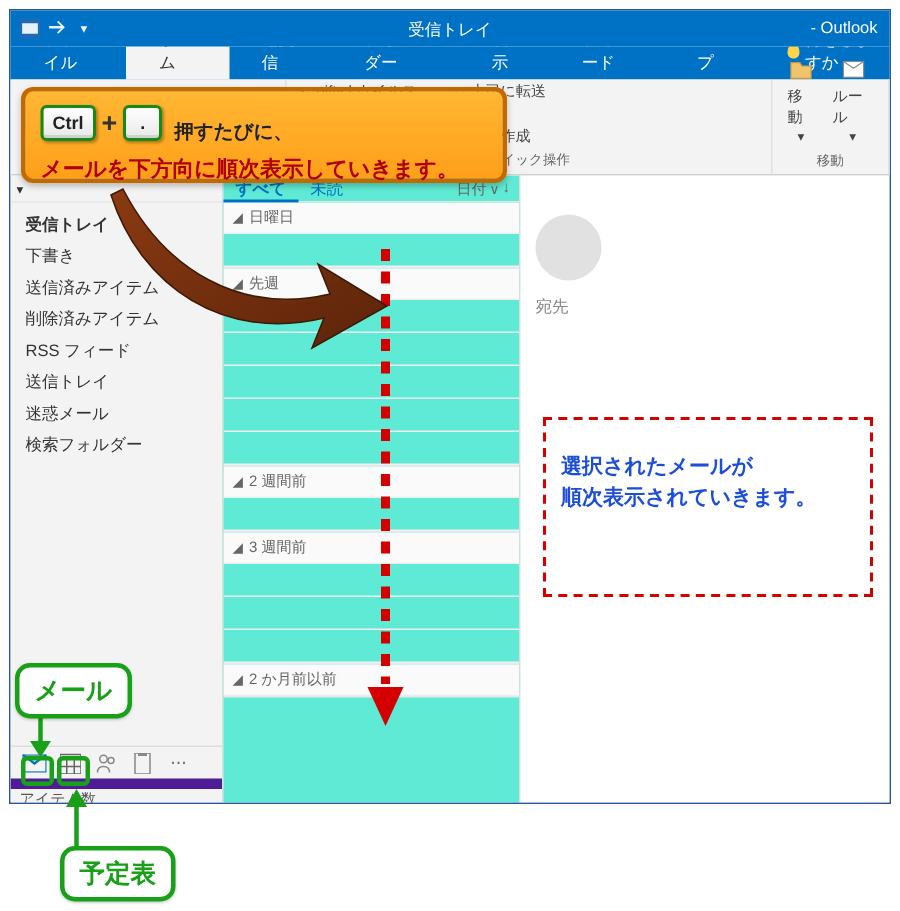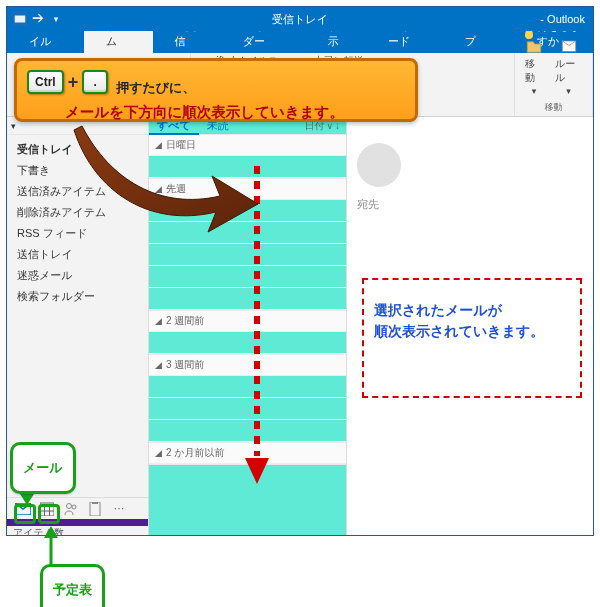--- a/index.html
+++ b/index.html
@@ -58,34 +58,34 @@
 .group { border-bottom: 1px solid #e8e8e8; }
 .group .gh { padding: 3px 6px; font-size: 10px; color: #666; background: #fafafa; display: flex; align-items: center; gap: 4px; border-bottom: 1px solid #eee; }
 .group .item-ph { height: 22px; border-bottom: 1px solid #f0f0f0; }
 
 
 .preview { flex: 1; background: #fff; position: relative; padding-top: 18px; }
 .preview .avatar { width: 44px; height: 44px; border-radius: 50%; background: #e1e1e1; position: absolute; left: 10px; top: 26px; }
 .preview .to-label { position: absolute; left: 10px; top: 80px; font-size: 11px; color: #888; }
 
 
-.callout-shortcut { position: absolute; left: 14px; top: 58px; width: 404px; height: 64px; background: #f5a623; background: linear-gradient(#ffb733, #ff9f1a); border: 3px solid #c26a00; border-radius: 8px; box-shadow: 0 2px 4px rgba(0,0,0,.25); padding: 6px 10px; z-index: 50; font-size: 15px; font-weight: bold; color: #8a0f0f; }
+.callout-shortcut { position: absolute; left: 14px; top: 58px; width: 324px; height: 64px; background: #f5a623; background: linear-gradient(#ffb733, #ff9f1a); border: 3px solid #c26a00; border-radius: 8px; box-shadow: 0 2px 4px rgba(0,0,0,.25); padding: 6px 10px; z-index: 50; font-size: 15px; font-weight: bold; color: #8a0f0f; }
 .kbd { display: inline-flex; align-items: center; justify-content: center; min-width: 32px; height: 24px; padding: 0 6px; background: linear-gradient(#fff,#e8e8e8); border: 2px solid #168a16; border-radius: 4px; color: #222; font-weight: bold; font-size: 12px; box-shadow: inset 0 -2px 0 rgba(0,0,0,.1), 1px 1px 2px rgba(0,0,0,.3); }
 .plus { font-size: 18px; color: #333; font-weight: bold; margin: 0 2px; }
 .callout-shortcut .line1 { display: flex; align-items: center; gap: 2px; color: #222; font-size: 13px;}
 .callout-shortcut .line1 .suffix { color: #222; font-weight: bold; margin-left: 6px; margin-top: 12px; }
-.callout-shortcut .line2 { margin-top: 6px; font-size: 14.5px; color: #b00000; font-weight: bold; margin-left: 38px; }
+.callout-shortcut .line2 { margin-top: 6px; font-size: 14.5px; color: #b00000; font-weight: bold; }
 
 .big-arrow { position: absolute; left: 70px; top: 120px; z-index: 49; pointer-events: none; }
 
 .red-dash-arrow { position: absolute; left: 242px; top: 166px; z-index: 48; pointer-events: none; }
 
 .red-box { position: absolute; left: 362px; top: 278px; width: 220px; height: 120px; border: 2.5px dashed #d40000; z-index: 47; padding: 20px 10px; font-size: 14px; font-weight: bold; color: #1d4ed8; line-height: 1.5; }
 
-.green-bubble { position: absolute; border: 3px solid #18a018; border-radius: 10px; background: #fff; font-weight: bold; font-size: 13px; color: #18a018; padding: 14px 10px; z-index: 60; box-shadow: 0 1px 2px rgba(0,0,0,.2); }
+.green-bubble { position: absolute; border: 3px solid #18a018; border-radius: 10px; background: #fff; font-weight: bold; font-size: 17px; color: #18a018; padding: 4px 10px; z-index: 60; box-shadow: 0 1px 2px rgba(0,0,0,.2); }
 .green-arrow { position: absolute; z-index: 59; pointer-events: none; }
 .green-box { position: absolute; border: 3px solid #18a018; border-radius: 4px; z-index: 58; }
 
 .carets { font-size: 9px; }
 </style>
 </head>
 <body>
 
 <div class="app">
 

